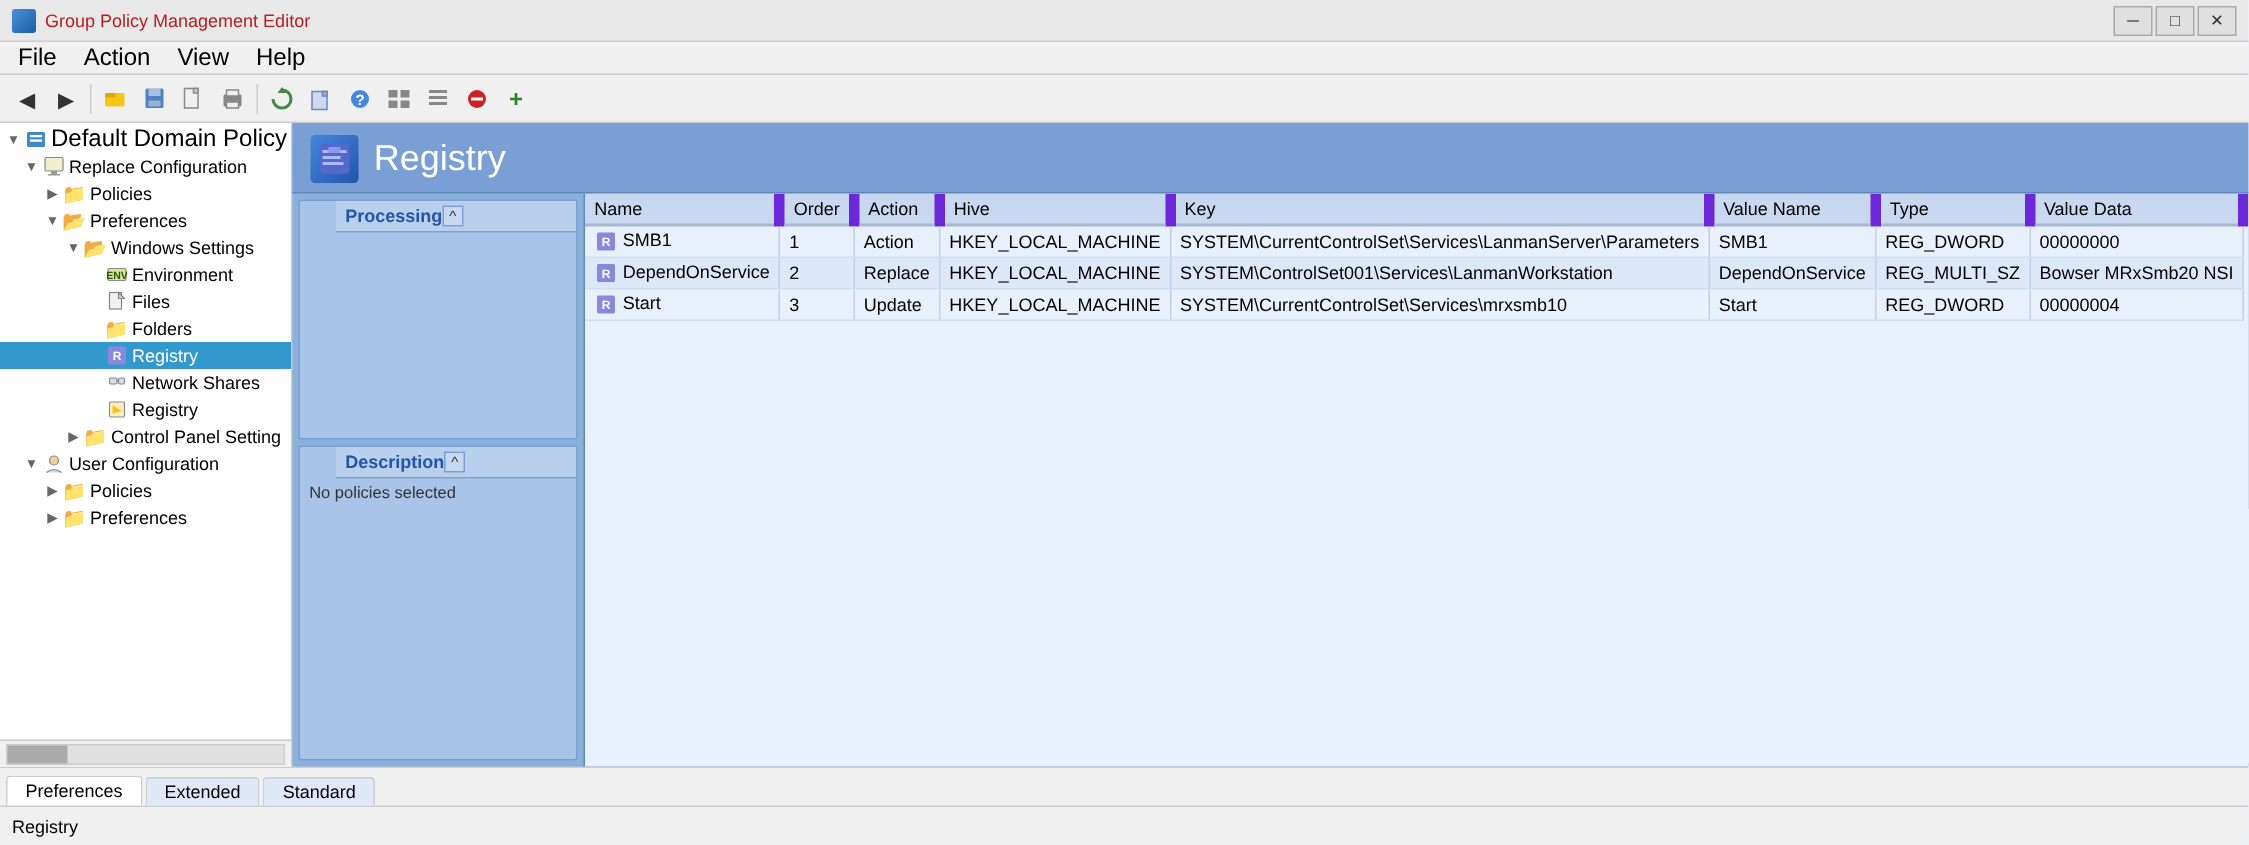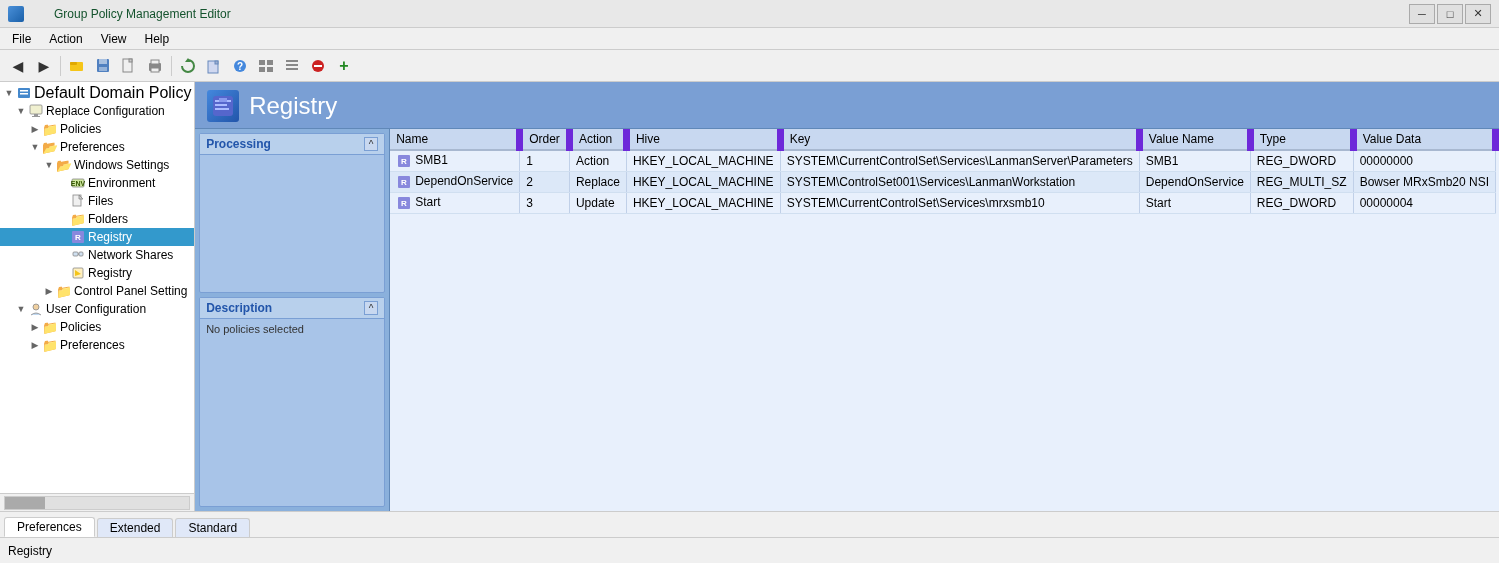--- a/index.html
+++ b/index.html
@@ -10,42 +10,42 @@
       background: #e8e8e8;
       height: 28px;
       display: flex;
       align-items: center;
       padding: 0 8px;
       border-bottom: 1px solid #ccc;
       justify-content: space-between;
     }
     .title-bar-left { display: flex; align-items: center; gap: 6px; }
     .title-bar-icon { width: 16px; height: 16px; background: linear-gradient(135deg, #4a90d9, #1a5fa8); border-radius: 2px; }
-    .title-bar-text { font-size: 12px; color: #14532d; margin-left: 24px; }
+    .title-bar-text { font-size: 12px; color: #b91c1c; }
     .title-bar-controls { display: flex; gap: 2px; }
     .title-btn {
       width: 26px; height: 20px; background: #e0e0e0; border: 1px solid #aaa;
       cursor: pointer; display: flex; align-items: center; justify-content: center;
       font-size: 11px; color: #333;
     }
 
     
     .menu-bar {
       background: #f0f0f0;
       height: 22px;
       display: flex;
       align-items: center;
       padding: 0 4px;
       border-bottom: 1px solid #ccc;
       gap: 2px;
     }
     .menu-item {
       padding: 2px 8px;
       cursor: pointer;
-      font-size: 12px;
+      font-size: 16px;
       border-radius: 2px;
     }
 
     
     .toolbar {
       background: #f0f0f0;
       height: 32px;
       display: flex;
       align-items: center;
       padding: 0 6px;
@@ -155,23 +155,23 @@
       border: 1px solid #7a9fd4;
       border-radius: 2px;
       flex-shrink: 0;
     }
     .side-section.processing { flex: 0 0 160px; }
     .side-section.description { flex: 1; }
     .side-section-header {
       background: #b8d0ec;
       padding: 3px 6px;
       display: flex;
-      justify-content: space-between;
       align-items: center;
       border-bottom: 1px solid #7a9fd4;
+      margin-left: 24px;
     }
     .side-section-title {
       color: #2255aa; font-weight: bold; font-size: 12px;
     }
     .side-section-btn {
       width: 14px; height: 14px;
       background: #c8d8f0;
       border: 1px solid #7a9fd4;
       display: flex; align-items: center; justify-content: center;
       font-size: 10px; cursor: pointer; color: #333;

